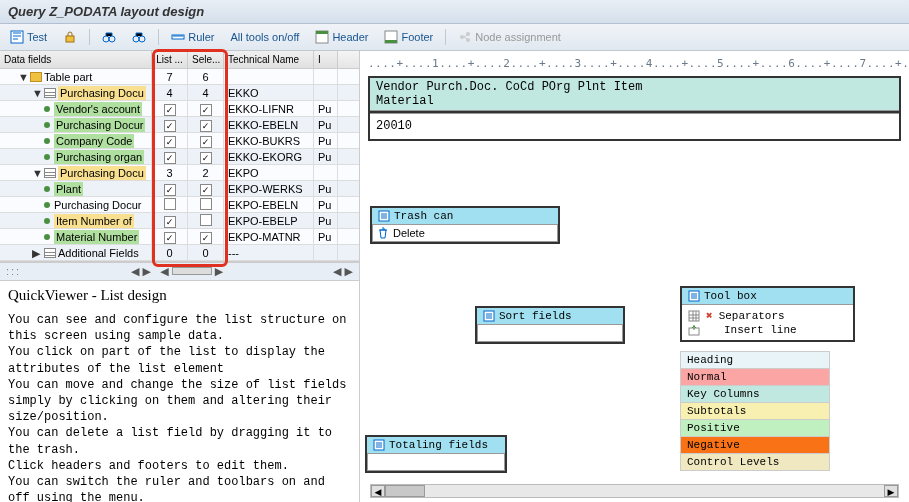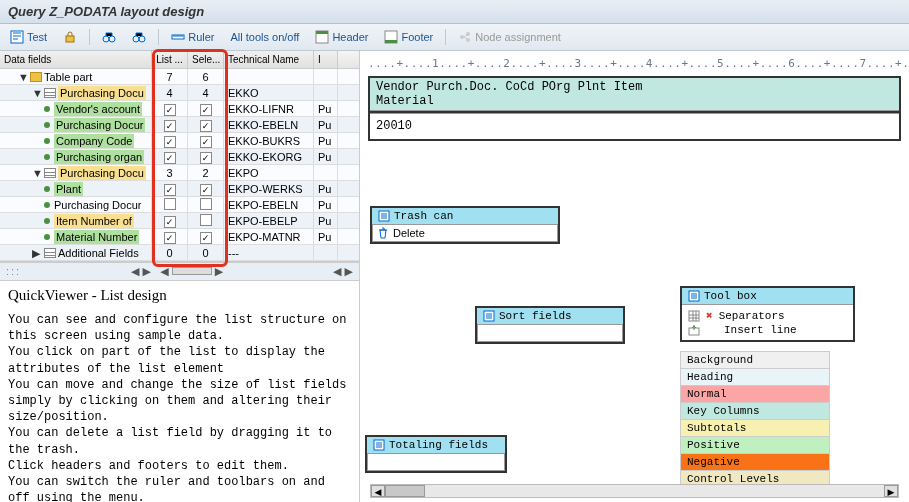--- a/index.html
+++ b/index.html
@@ -400,21 +400,20 @@
               <rect x="1" y="4" width="10" height="7" fill="#fff" stroke="#888"></rect>
               <path d="M6 1v5M4 4l2-2 2 2" fill="none" stroke="#4a9040"></path>
             </svg>
           <span style="width:12px;"></span>
           <span>Insert line</span>
         </div>
       </div>
     </div>
 
     <div class="color-legend" style="top:300px; left:320px; right:auto;">
-      <div style="background:#f0f0f0;">Background</div>
       <div style="background:#e8f4f8;">Heading</div>
       <div style="background:#fca5a5;">Normal</div>
       <div style="background:#c0e8e0;">Key Columns</div>
       <div style="background:#f8f0b0;">Subtotals</div>
       <div style="background:#c0f0c0;">Positive</div>
       <div style="background:#f97316;">Negative</div>
       <div style="background:#f0e8c0;">Control Levels</div>
     </div>
 
   </div>

